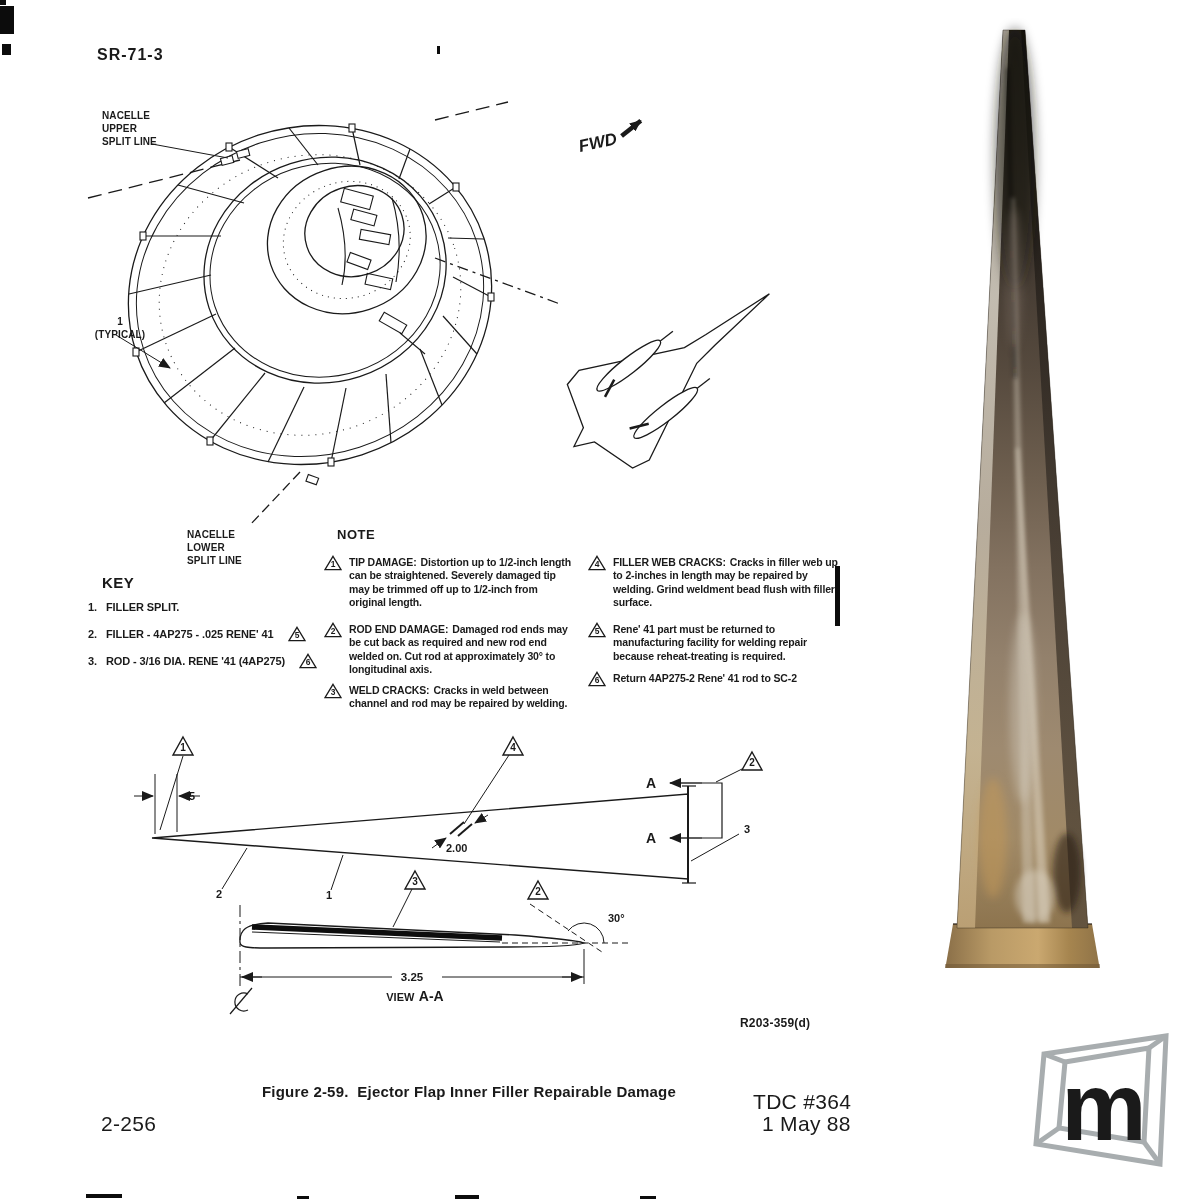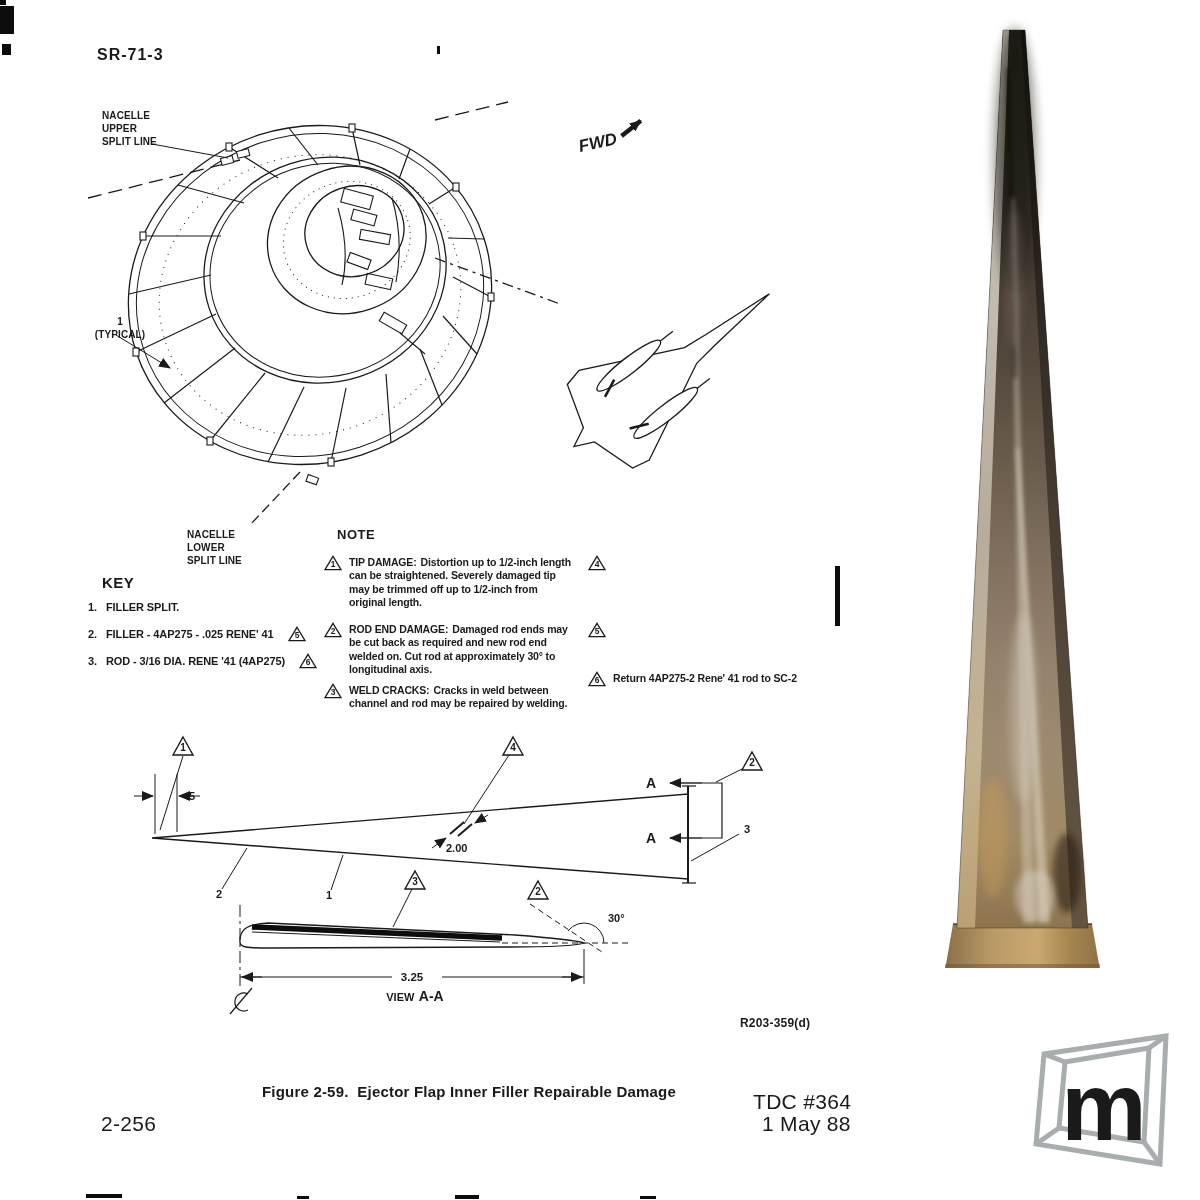--- a/index.html
+++ b/index.html
@@ -195,29 +195,31 @@
   <div><span class="nh">WELD CRACKS:</span><span>Cracks in weld between channel and rod may be repaired by welding.</span></div>
 </div>
 
 <div class="abs note" style="left:588px;top:556px;width:250px;">
   <span class="flagwrap">
     <svg class="flag-svg" width="18" height="16" viewBox="0 0 20 18">
       <polygon points="10,1.5 19,16.5 1,16.5" fill="#fff" stroke="#1a1a1a" stroke-width="1.4"></polygon>
       <text x="10" y="14" text-anchor="middle" font-size="9.5" font-weight="bold">4</text>
     </svg>
   </span>
+  <div><span class="nh">FILLER WEB CRACKS:</span><span>Cracks in filler web up to 2-inches in length may be repaired by welding.  Grind weldment bead flush with filler surface.</span></div>
 </div>
 
 <div class="abs note" style="left:588px;top:623px;width:250px;">
   <span class="flagwrap">
     <svg class="flag-svg" width="18" height="16" viewBox="0 0 20 18">
       <polygon points="10,1.5 19,16.5 1,16.5" fill="#fff" stroke="#1a1a1a" stroke-width="1.4"></polygon>
       <text x="10" y="14" text-anchor="middle" font-size="9.5" font-weight="bold">5</text>
     </svg>
   </span>
+  <div><span>Rene' 41 part must be returned to manufacturing facility for welding repair because reheat-treating is required.</span></div>
 </div>
 
 <div class="abs note" style="left:588px;top:672px;width:250px;">
   <span class="flagwrap">
     <svg class="flag-svg" width="18" height="16" viewBox="0 0 20 18">
       <polygon points="10,1.5 19,16.5 1,16.5" fill="#fff" stroke="#1a1a1a" stroke-width="1.4"></polygon>
       <text x="10" y="14" text-anchor="middle" font-size="9.5" font-weight="bold">6</text>
     </svg>
   </span>
   <div><span>Return 4AP275-2 Rene' 41 rod to SC-2</span></div>

